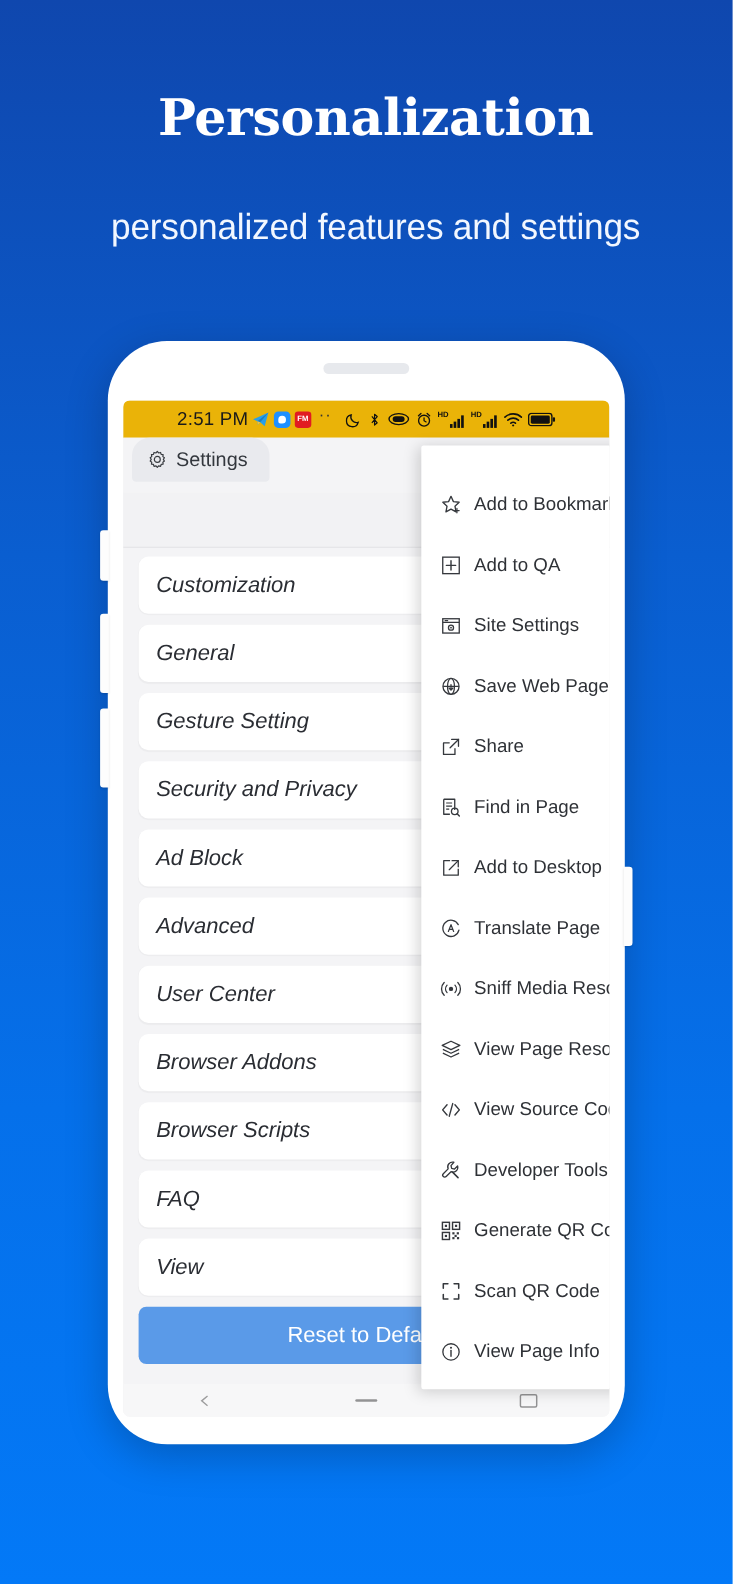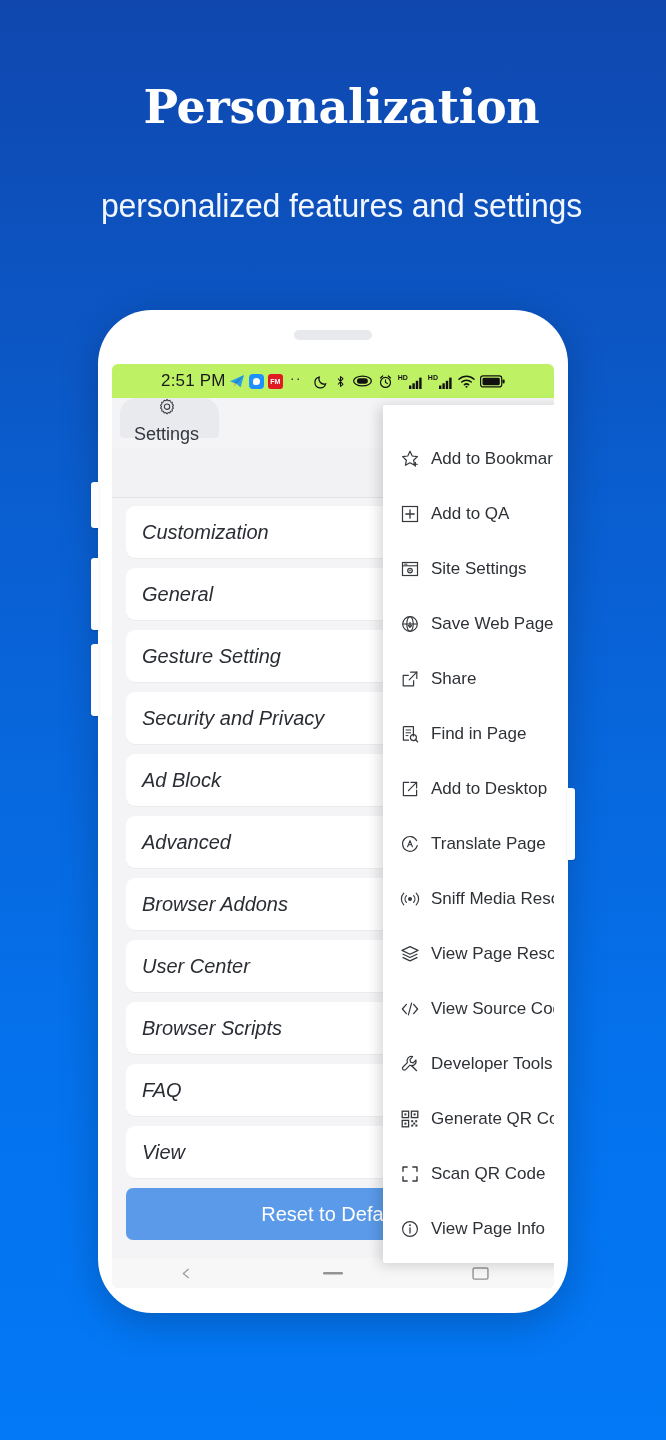--- a/index.html
+++ b/index.html
@@ -87,21 +87,21 @@
   }
 
   
   .statusbar {
     height: 34px;
     display: flex;
     align-items: center;
     justify-content: center;
     gap: 0px;
     padding: 0 12px;
-    background: #bef264;
+    background: #eab308;
     position: relative;
   }
   .sb-time {
     font-size: 17px;
     font-weight: 500;
     color: #1a1a1a;
     letter-spacing: 0.2px;
     margin-right: 3px;
   }
   .sb-ico { display: inline-flex; align-items: center; justify-content: center; }
@@ -140,21 +140,20 @@
   .tab-active {
     display: inline-flex;
     align-items: center;
     gap: 8px;
     height: 40px;
     padding: 0 20px 0 14px;
     background: #e9eaee;
     border-radius: 16px 16px 4px 4px;
     font-size: 18px;
     color: #33373d;
-    flex-direction: column;
   }
   .tab-active svg { display: block; }
 
   .toolbar-blank {
     height: 50px;
     background: #f2f2f4;
     border-bottom: 1px solid #e3e3e6;
   }
 
   .settings-list {
@@ -364,24 +363,24 @@
         <div class="setting-card">
             <span>Security and Privacy</span>
           </div>
         <div class="setting-card">
             <span>Ad Block</span>
           </div>
         <div class="setting-card">
             <span>Advanced</span>
           </div>
         <div class="setting-card">
+            <span>User Center</span>
+          </div>
+        <div class="setting-card">
             <span>Browser Addons</span>
-          </div>
-        <div class="setting-card">
-            <span>User Center</span>
           </div>
         <div class="setting-card">
             <span>Browser Scripts</span>
           </div>
         <div class="setting-card">
             <span>FAQ</span>
           </div>
         <div class="setting-card">
             <span>View</span>
           </div>

